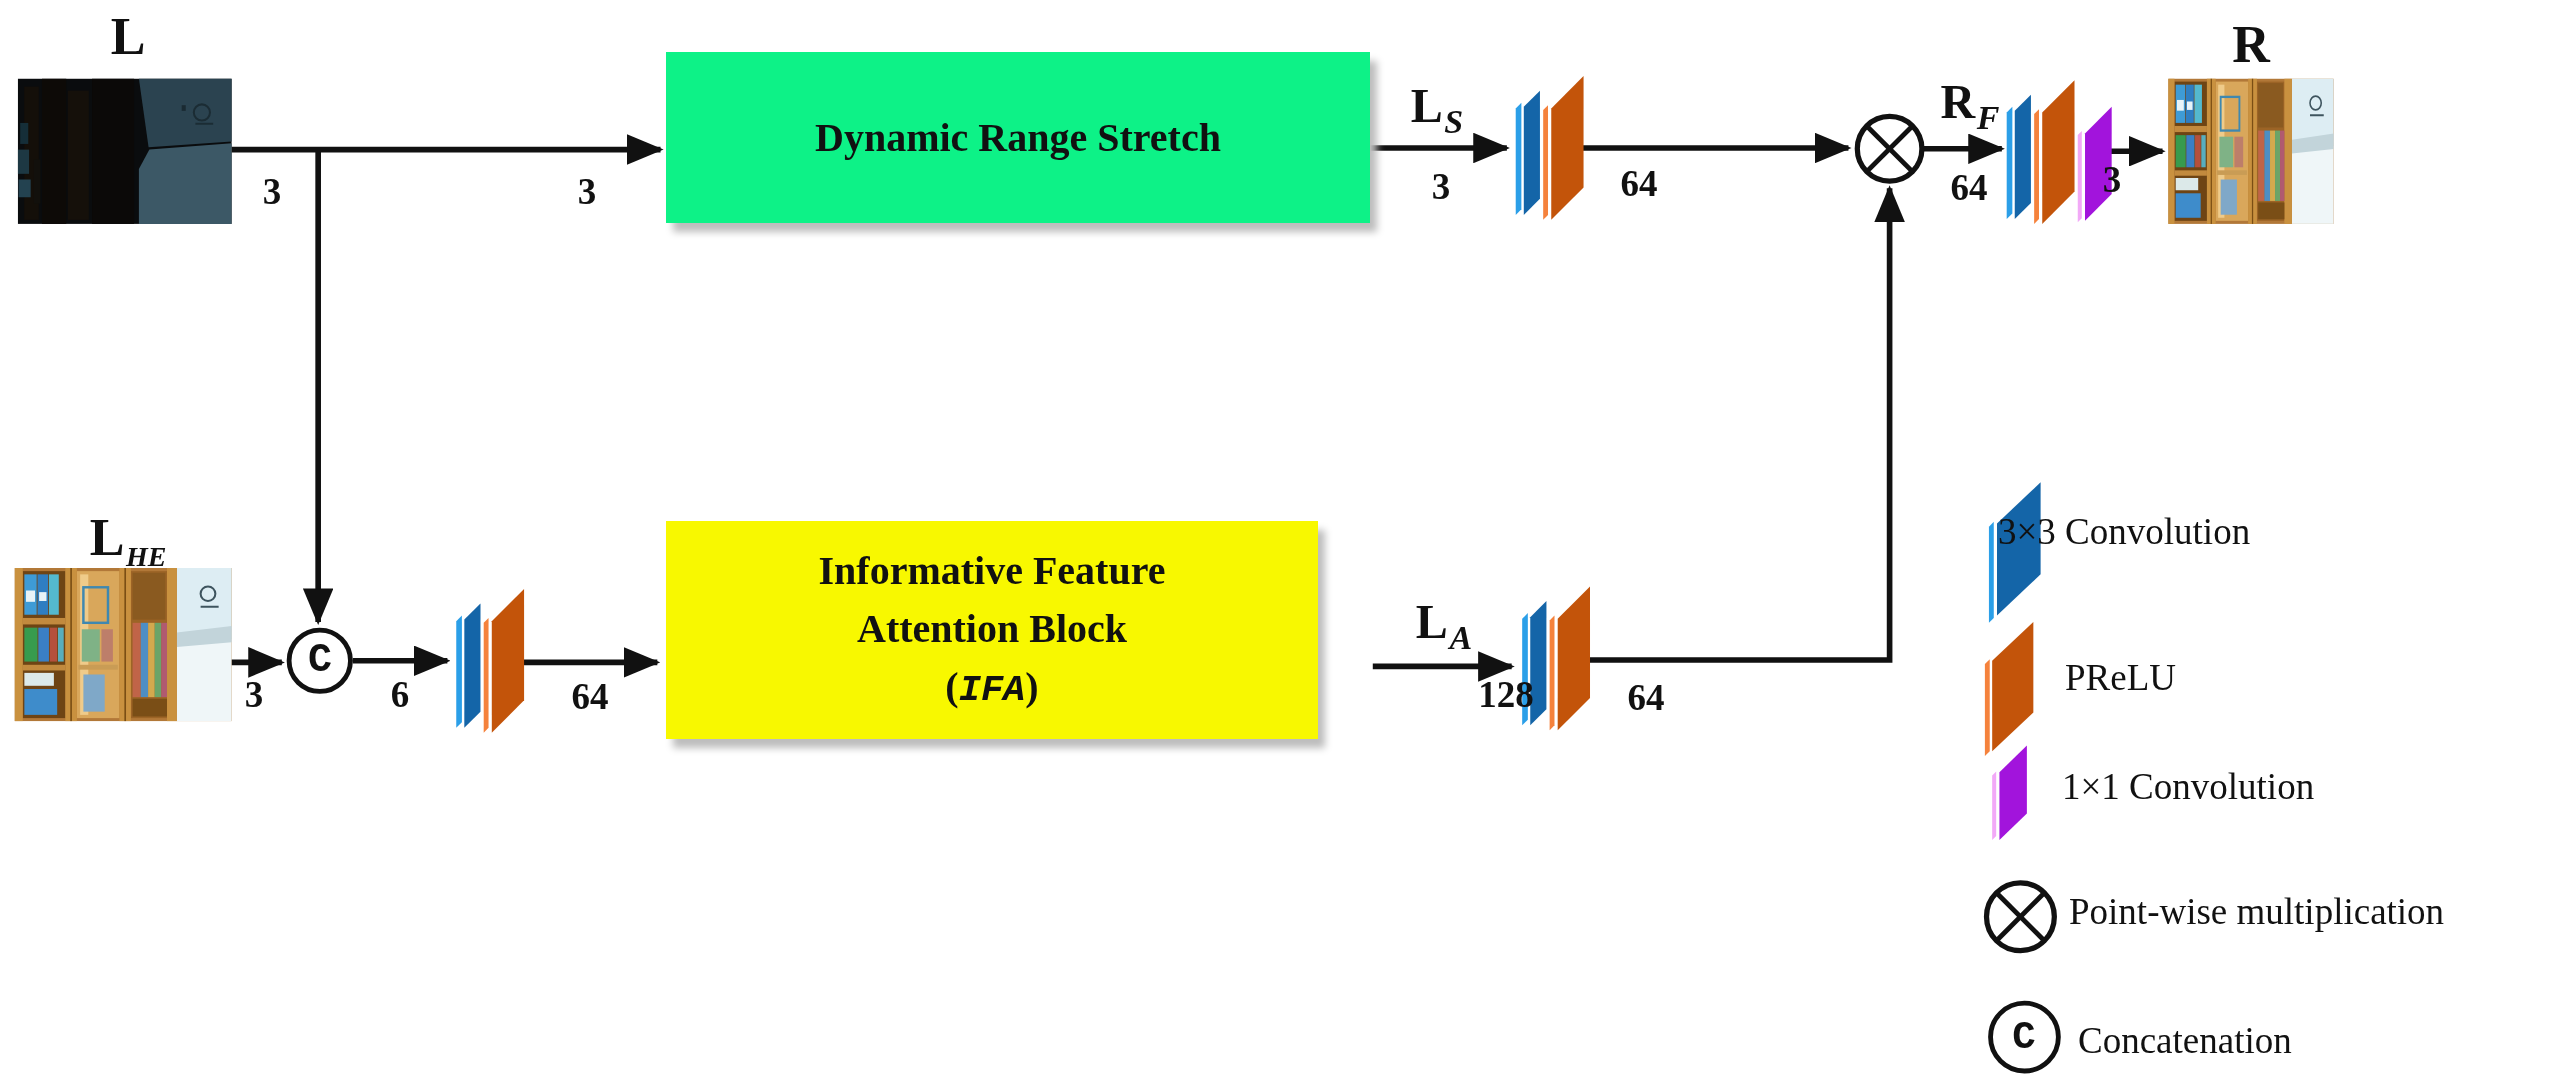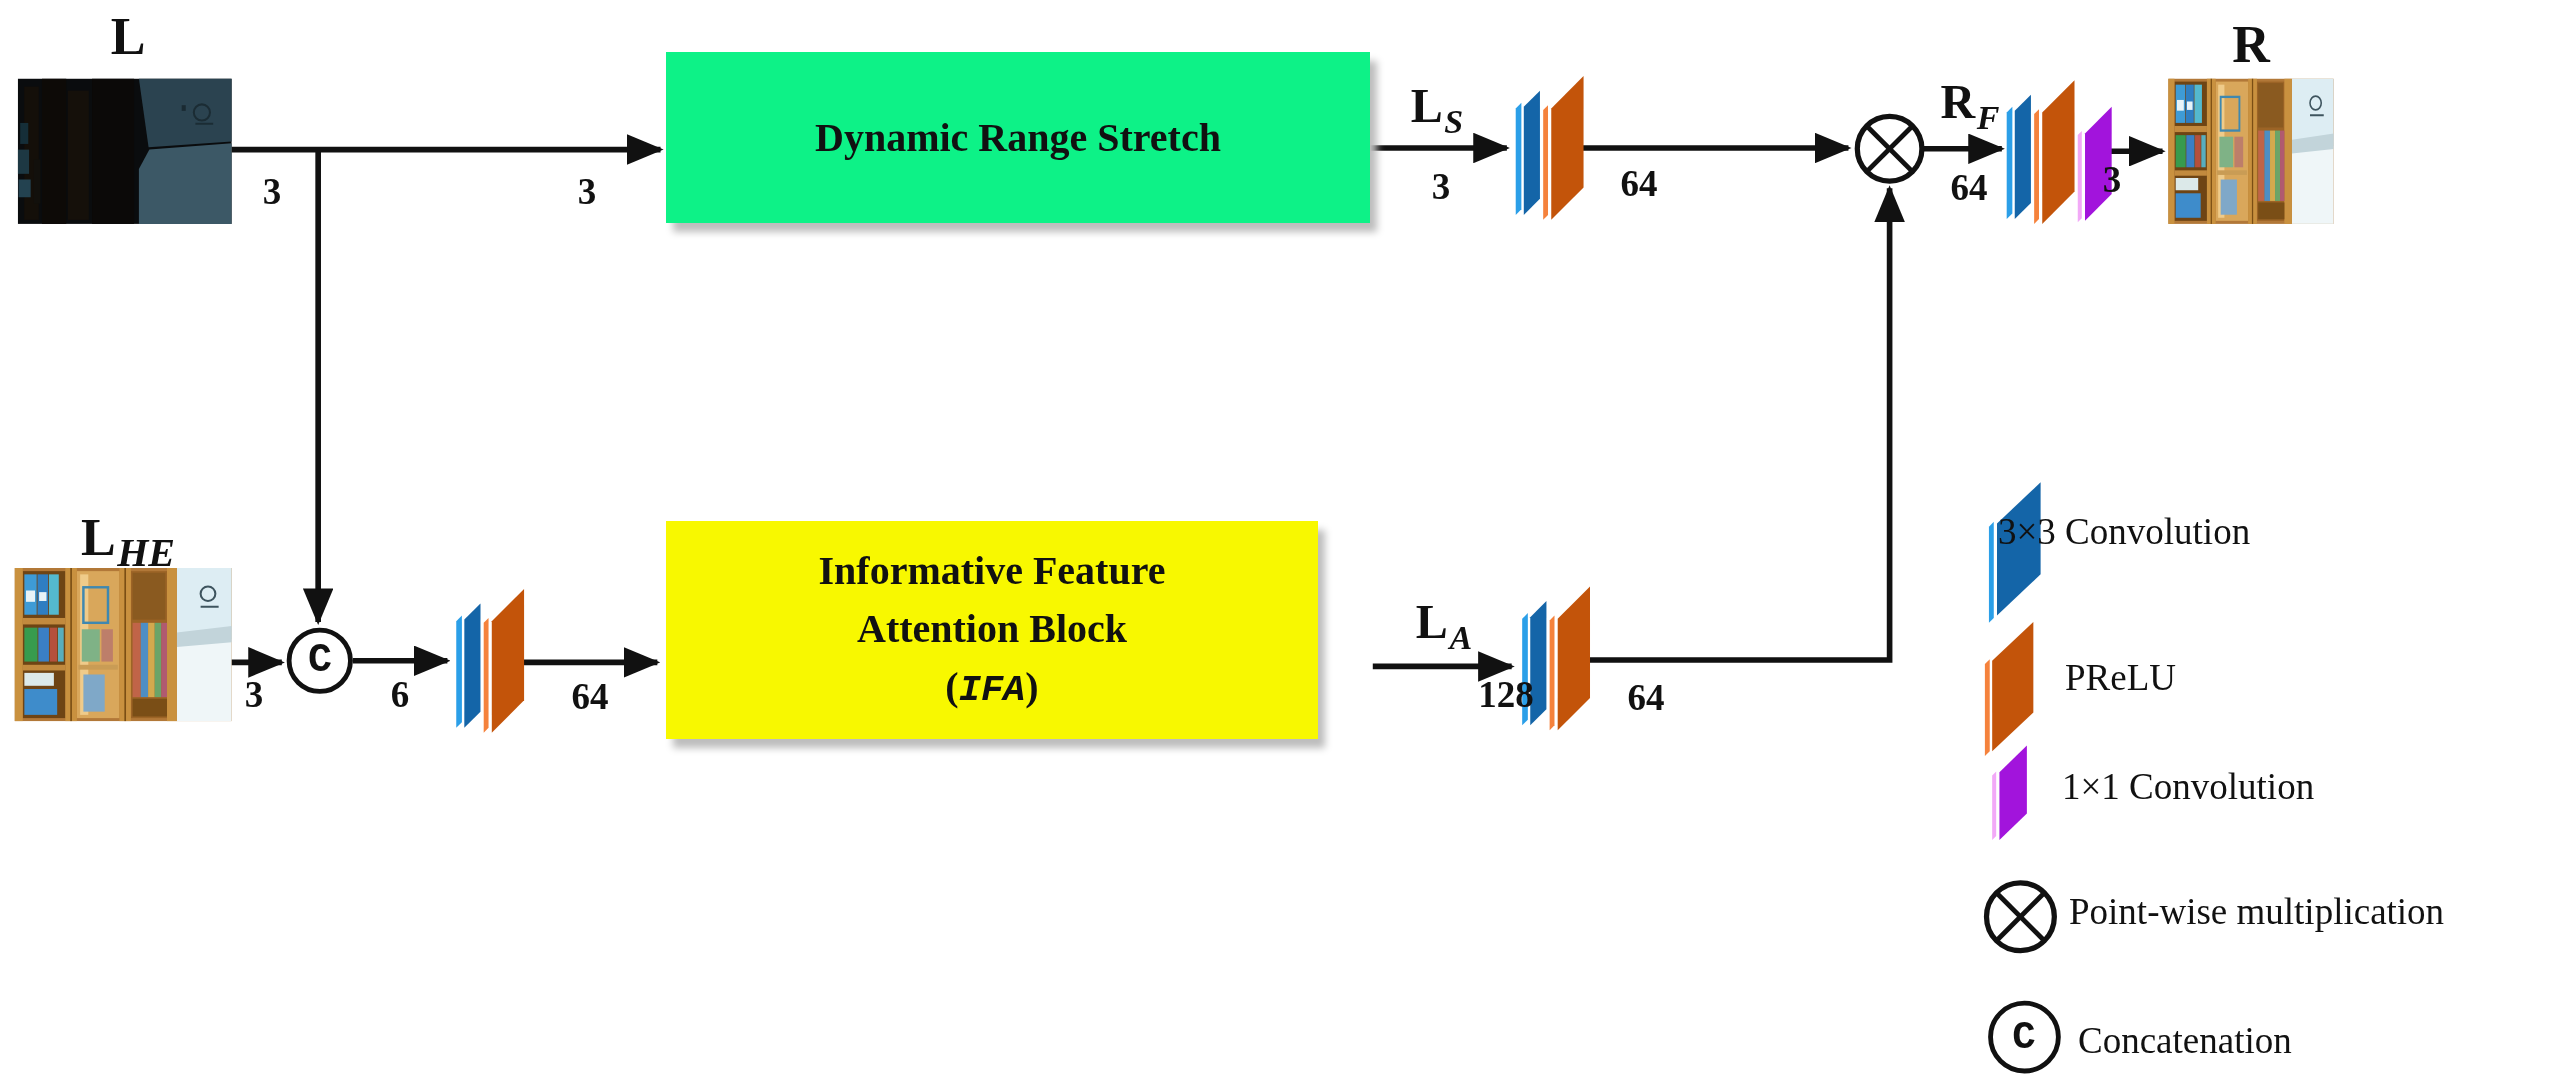--- a/index.html
+++ b/index.html
@@ -192,21 +192,21 @@
 
   <div class="lbl sub-label" style="left:1437px;top:106px;"><span>L</span><span class="sub">S</span></div>
   <div class="lbl num" style="left:1441px;top:186px;">3</div>
   <div class="lbl num" style="left:1639px;top:183px;">64</div>
 
   <div class="lbl sub-label" style="left:1970px;top:102px;"><span>R</span><span class="sub">F</span></div>
   <div class="lbl num" style="left:1969px;top:187px;">64</div>
   <div class="lbl num" style="left:2112px;top:179px;">3</div>
   <div class="lbl io-label" style="left:2251px;top:45px;">R</div>
 
-  <div class="lbl io-label" style="left:128px;top:538px;"><span>L</span><span class="sub" style="font-size:40px;font-style:italic;position:relative;top:11.3px;margin-left:1.6px;">HE</span></div>
+  <div class="lbl io-label" style="left:128px;top:538px;"><span>L</span><span class="sub" style="font-size:28px;font-style:italic;position:relative;top:11.3px;margin-left:1.6px;">HE</span></div>
   <div class="lbl num" style="left:254px;top:694px;">3</div>
   <div class="lbl node-letter" style="left:320px;top:661px;">C</div>
   <div class="lbl num" style="left:400px;top:694px;">6</div>
   <div class="lbl num" style="left:590px;top:696px;">64</div>
 
   <div class="block block-ifa">
     <div>Informative  Feature</div>
     <div>Attention Block</div>
     <div><span>(</span><span class="code">IFA</span><span>)</span></div>
   </div>

